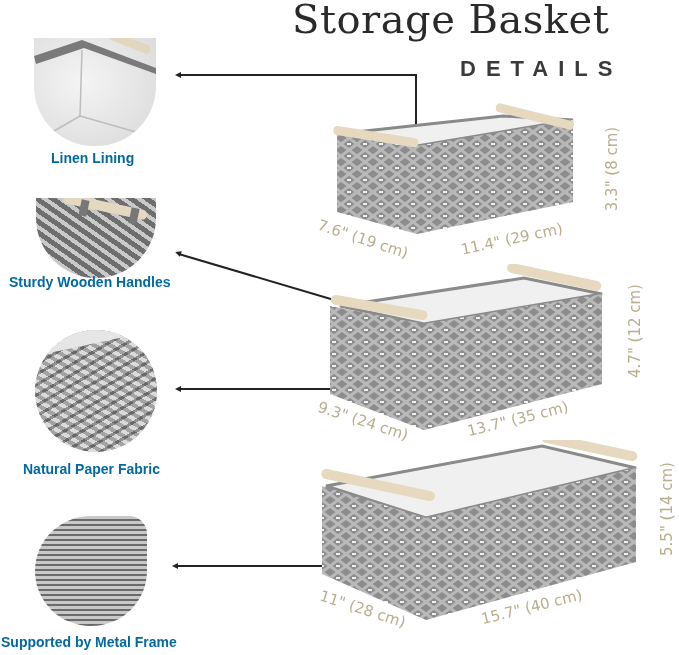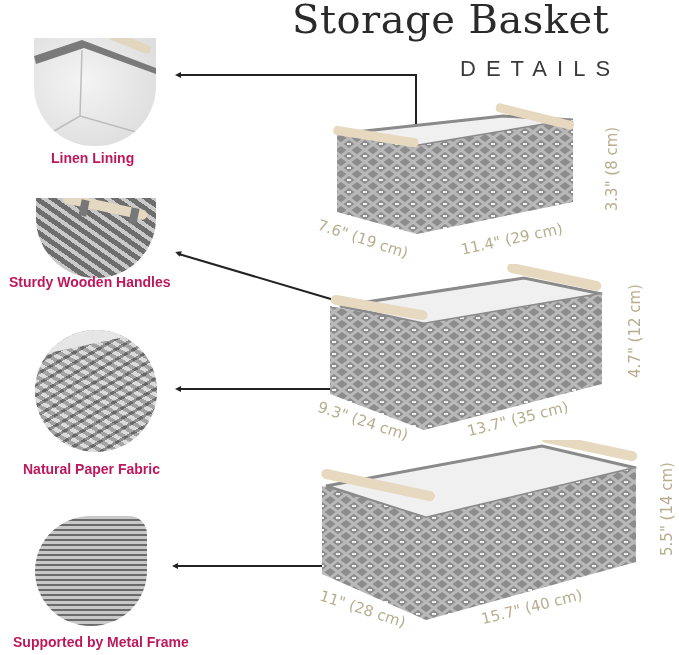--- a/index.html
+++ b/index.html
@@ -1,20 +1,20 @@
 <!DOCTYPE html>
 <html><head>
 <meta charset="utf-8">
 <style>
   html,body{margin:0;padding:0;background:#fff;}
   body{width:679px;height:655px;position:relative;overflow:hidden;font-family:"DejaVu Sans",sans-serif;}
   .title{position:absolute;left:292px;top:-4px;font-family:"DejaVu Serif",serif;font-size:40px;color:#2a2a2a;letter-spacing:0.5px;}
-  .subtitle{position:absolute;left:460px;top:56px;font-family:"Liberation Sans",sans-serif;font-size:22px;color:#3a3a3a;letter-spacing:10px;font-weight:400;}
+  .subtitle{position:absolute;left:460px;top:56px;font-family:"Liberation Sans",sans-serif;font-size:22px;color:#3a3a3a;letter-spacing:10px;font-weight:700;}
   .feat-img{position:absolute;border-radius:50%;overflow:hidden;}
-  .feat-label{position:absolute;font-family:"Liberation Sans",sans-serif;font-weight:bold;font-size:14px;color:#be185d;white-space:nowrap;}
+  .feat-label{position:absolute;font-family:"Liberation Sans",sans-serif;font-weight:bold;font-size:14px;color:#0369a1;white-space:nowrap;}
   .line{position:absolute;background:#222;}
   .arrowhead{position:absolute;width:0;height:0;border-top:3px solid transparent;border-bottom:3px solid transparent;border-right:6px solid #222;}
   .basket{position:absolute;}
   .dim{position:absolute;font-family:"DejaVu Sans",sans-serif;font-size:15px;color:#b8ad8e;white-space:nowrap;}
 </style>
 </head>
 <body>
 
 <div class="title">Storage Basket</div>
 <div class="subtitle">DETAILS</div>
@@ -46,21 +46,21 @@
 
 <div class="feat-img" style="left:35px;top:330px;width:122px;height:122px;background:repeating-linear-gradient(30deg,#7a7a7a 0 4px,#cfcfcf 4px 8px),#999;">
   <div style="position:absolute;inset:0;background:repeating-linear-gradient(-30deg,rgba(90,90,90,.55) 0 3px,rgba(240,240,240,.35) 3px 9px);"></div>
   <div style="position:absolute;left:0;top:0;width:122px;height:26px;background:#e6e6e6;transform:skewY(-12deg);transform-origin:0 0;"></div>
 </div>
 <div class="feat-label" style="left:23px;top:461px;text-align:center;">Natural Paper Fabric</div>
 <div class="arrowhead" style="left:175px;top:386px;"></div>
 <div class="line" style="left:180px;top:388px;width:160px;height:1.5px;"></div>
 
 <div class="feat-img" style="left:35px;top:516px;width:112px;height:110px;border-radius:50% 18px 50% 50%;background:repeating-linear-gradient(0deg,#6a6a6a 0 2px,#c8c8c8 2px 5px),#999;"></div>
-<div class="feat-label" style="left:1px;top:634px;padding-left:12px;">Supported by Metal Frame</div>
+<div class="feat-label" style="left:1px;top:634px;">Supported by Metal Frame</div>
 <div class="arrowhead" style="left:172px;top:563px;"></div>
 <div class="line" style="left:177px;top:565px;width:148px;height:1.5px;"></div>
 
 <svg class="basket" style="left:325px;top:102px;" width="250" height="140">
   <defs>
     <pattern id="weave" width="16" height="12" patternUnits="userSpaceOnUse">
       <rect width="16" height="12" fill="#8c8c8c"></rect>
       <path d="M0 6 L8 0 L16 6 L8 12 Z" fill="none" stroke="#b9b9b9" stroke-width="3"></path>
       <rect x="6" y="5" width="4" height="2" fill="#f0f0f0"></rect>
     </pattern>

